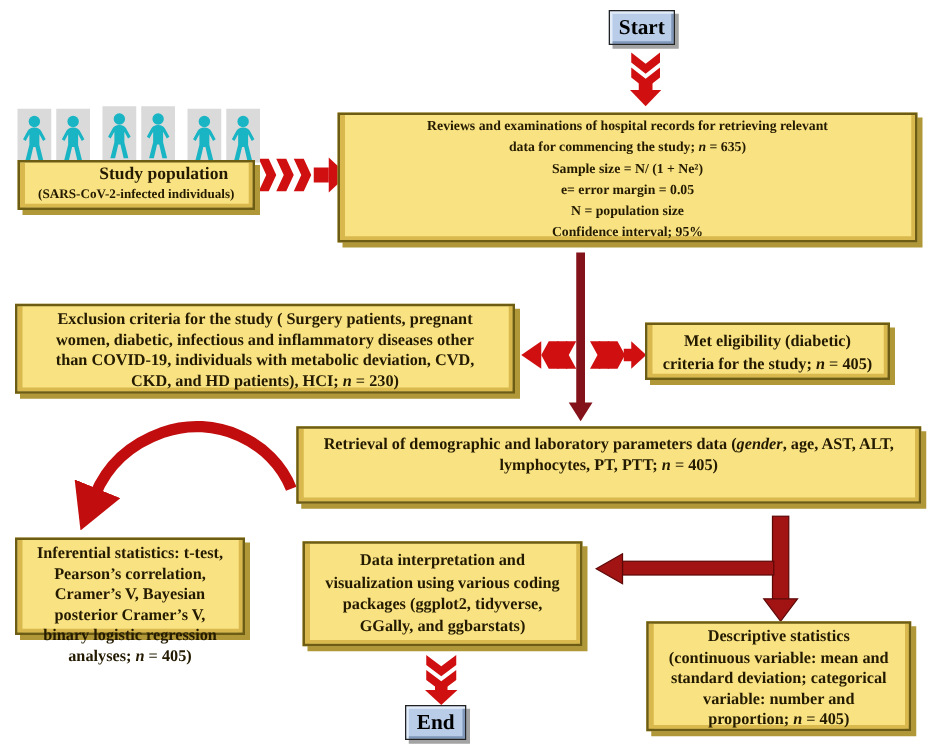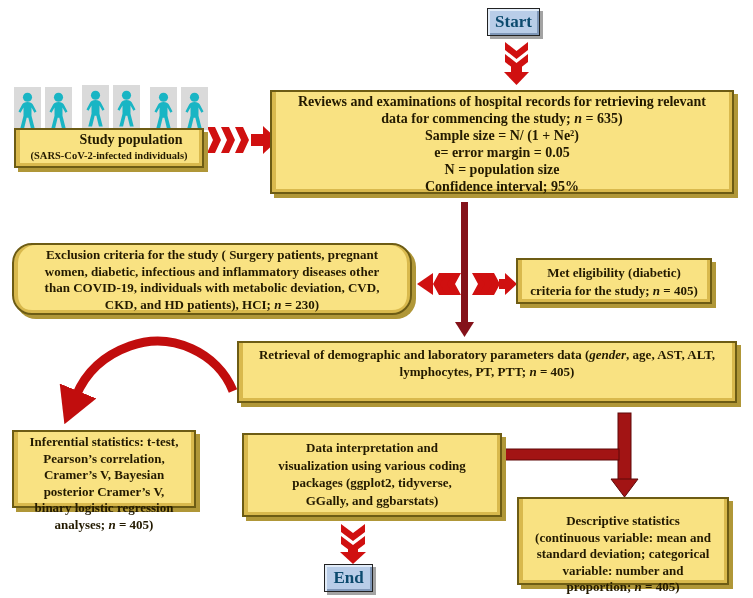--- a/index.html
+++ b/index.html
@@ -10,37 +10,37 @@
   html,body{margin:0;padding:0;background:#fff;}
   #canvas{position:relative;width:753px;height:598px;background:#fff;overflow:hidden;
           font-family:"Liberation Serif",serif;color:var(--text);}
   .overlay{position:absolute;left:0;top:0;z-index:1;pointer-events:none;}
   .ybox{position:absolute;z-index:2;background:var(--box-fill);border:2px solid var(--box-border);
         box-shadow:inset 4px 0 0 var(--box-bevel), inset -3px 0 0 var(--box-bevel),
                    inset 0 -3px 0 var(--box-bevel), 4px 4px 0 var(--box-depth);
         font-weight:bold;text-align:center;box-sizing:border-box;}
   .btn{position:absolute;z-index:2;background:var(--button-fill);border:1px solid #222;
        box-shadow:inset 2px 2px 0 #e2ecf8, inset -2px -2px 0 #7f97b8, 3px 3px 0 #a3a3a3;
-       font-weight:bold;text-align:center;font-size:17px;line-height:26px;box-sizing:border-box;color:#0c4a6e;}
+       font-weight:bold;text-align:center;font-size:17px;line-height:26px;box-sizing:border-box;color:#000000;}
   .c-red{fill:var(--arrow-red);}
   .c-maroon{fill:var(--arrow-maroon);}
   .c-thick{fill:var(--arrow-thick);stroke:var(--arrow-thick-edge);stroke-width:1;}
   .curve-stroke{stroke:var(--arrow-curve);fill:none;stroke-width:9;}
   .fill-curve{fill:var(--arrow-curve);}
   
-  #box-reviews{left:270px;top:90px;width:464px;height:104px;font-size:14px;line-height:17px;padding:1px 6px;}
+  #box-reviews{left:270px;top:90px;width:464px;height:104px;font-size:11px;line-height:17px;padding:1px 6px;}
   #box-study{left:14px;top:128px;width:190px;height:40px;padding-top:1px;}
   #box-study .t1{font-size:14px;line-height:18px;margin-left:44px;}
   #box-study .t2{font-size:10.5px;line-height:14px;}
-  #box-exclusion{left:12px;top:243px;width:400px;height:72px;font-size:13px;line-height:16.5px;padding:2px 6px;border-radius:20px;}
+  #box-exclusion{left:12px;top:243px;width:400px;height:72px;font-size:13px;line-height:16.5px;padding:2px 6px;}
   #box-met{left:516px;top:258px;width:196px;height:46px;font-size:13px;line-height:18px;padding:4px 6px;}
   #box-retrieval{left:237px;top:341px;width:500px;height:62px;font-size:13px;line-height:17px;padding:3px 6px;}
   #box-inferential{left:12px;top:430px;width:184px;height:78px;font-size:13px;line-height:16.5px;padding:2px 4px;}
-  #box-datainterp{left:242px;top:433px;width:260px;height:84px;font-size:13px;line-height:17.5px;padding:4px 6px;}
-  #box-descriptive{left:517px;top:497px;width:212px;height:88px;font-size:13px;line-height:16.5px;padding:14px 6px;}
+  #box-datainterp{left:242px;top:433px;width:224px;height:84px;font-size:13px;line-height:17.5px;padding:4px 6px;}
+  #box-descriptive{left:517px;top:497px;width:212px;height:88px;font-size:13px;line-height:16.5px;padding:2px 6px;}
   
   #people{position:absolute;left:14px;top:87px;z-index:2;display:flex;gap:4px;align-items:flex-end;}
   .person{width:27px;height:43px;background:var(--icon-bg);display:flex;align-items:flex-end;justify-content:center;}
   .person:nth-child(2){margin-right:6px;}
   .person:nth-child(4){margin-right:6px;}
   .person:nth-child(3),.person:nth-child(4){transform:translateY(-2px);}
   .person svg{display:block;fill:var(--icon-teal);}
 </style>
 </head>
 <body>

